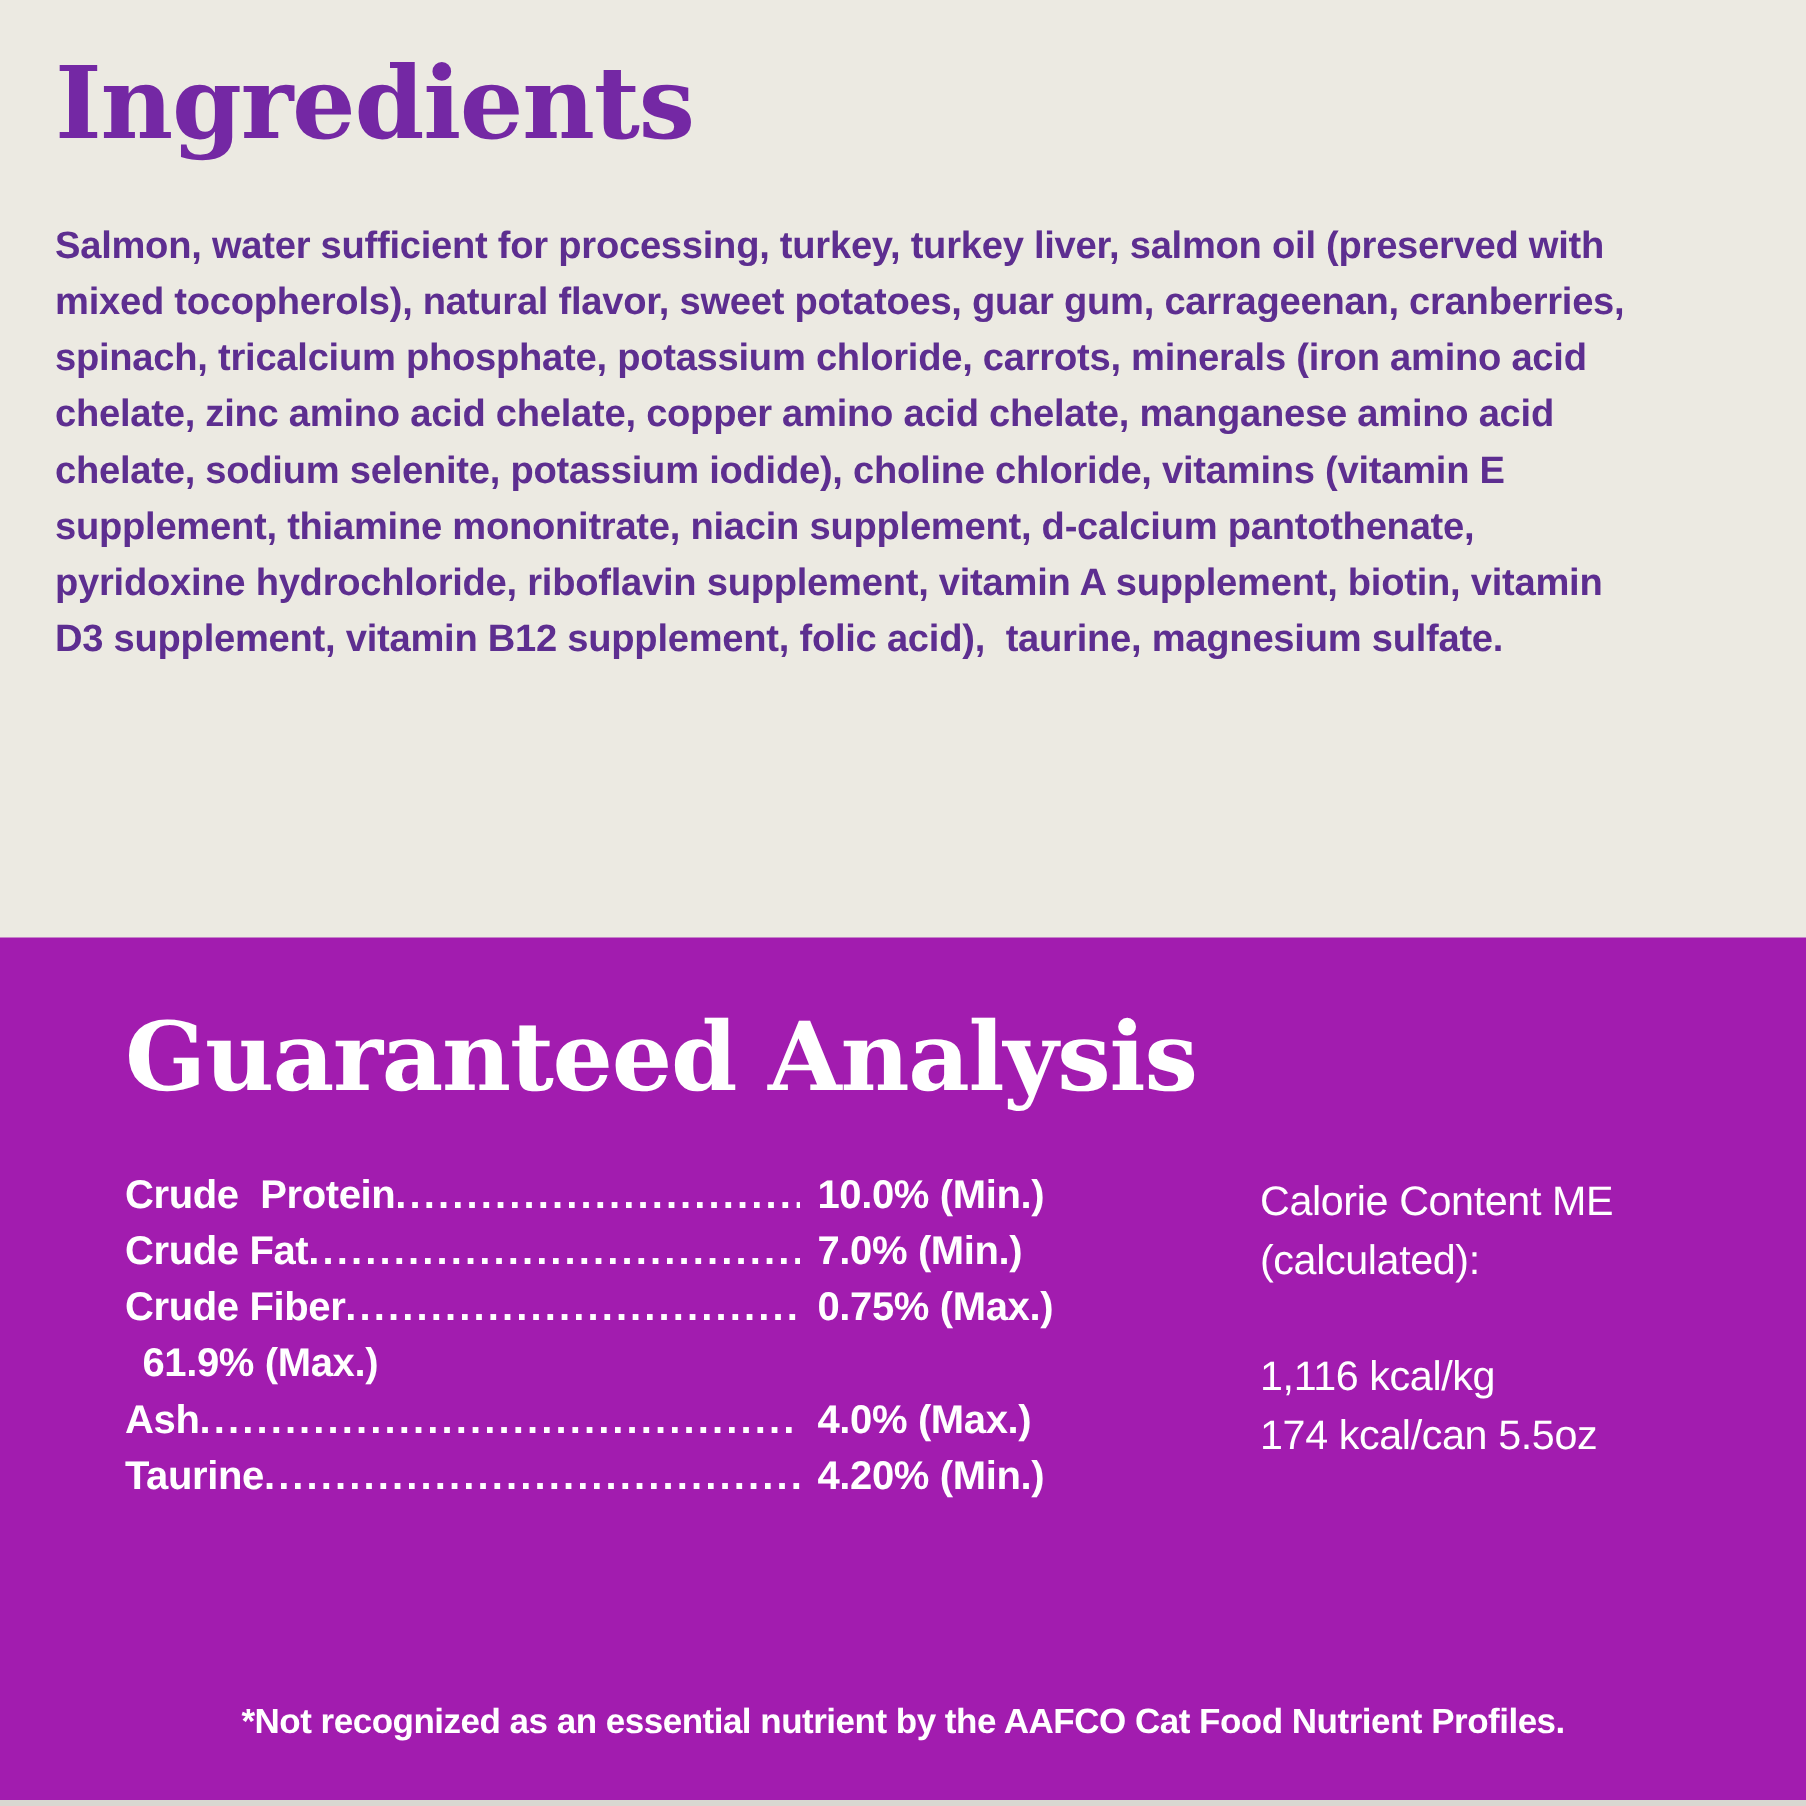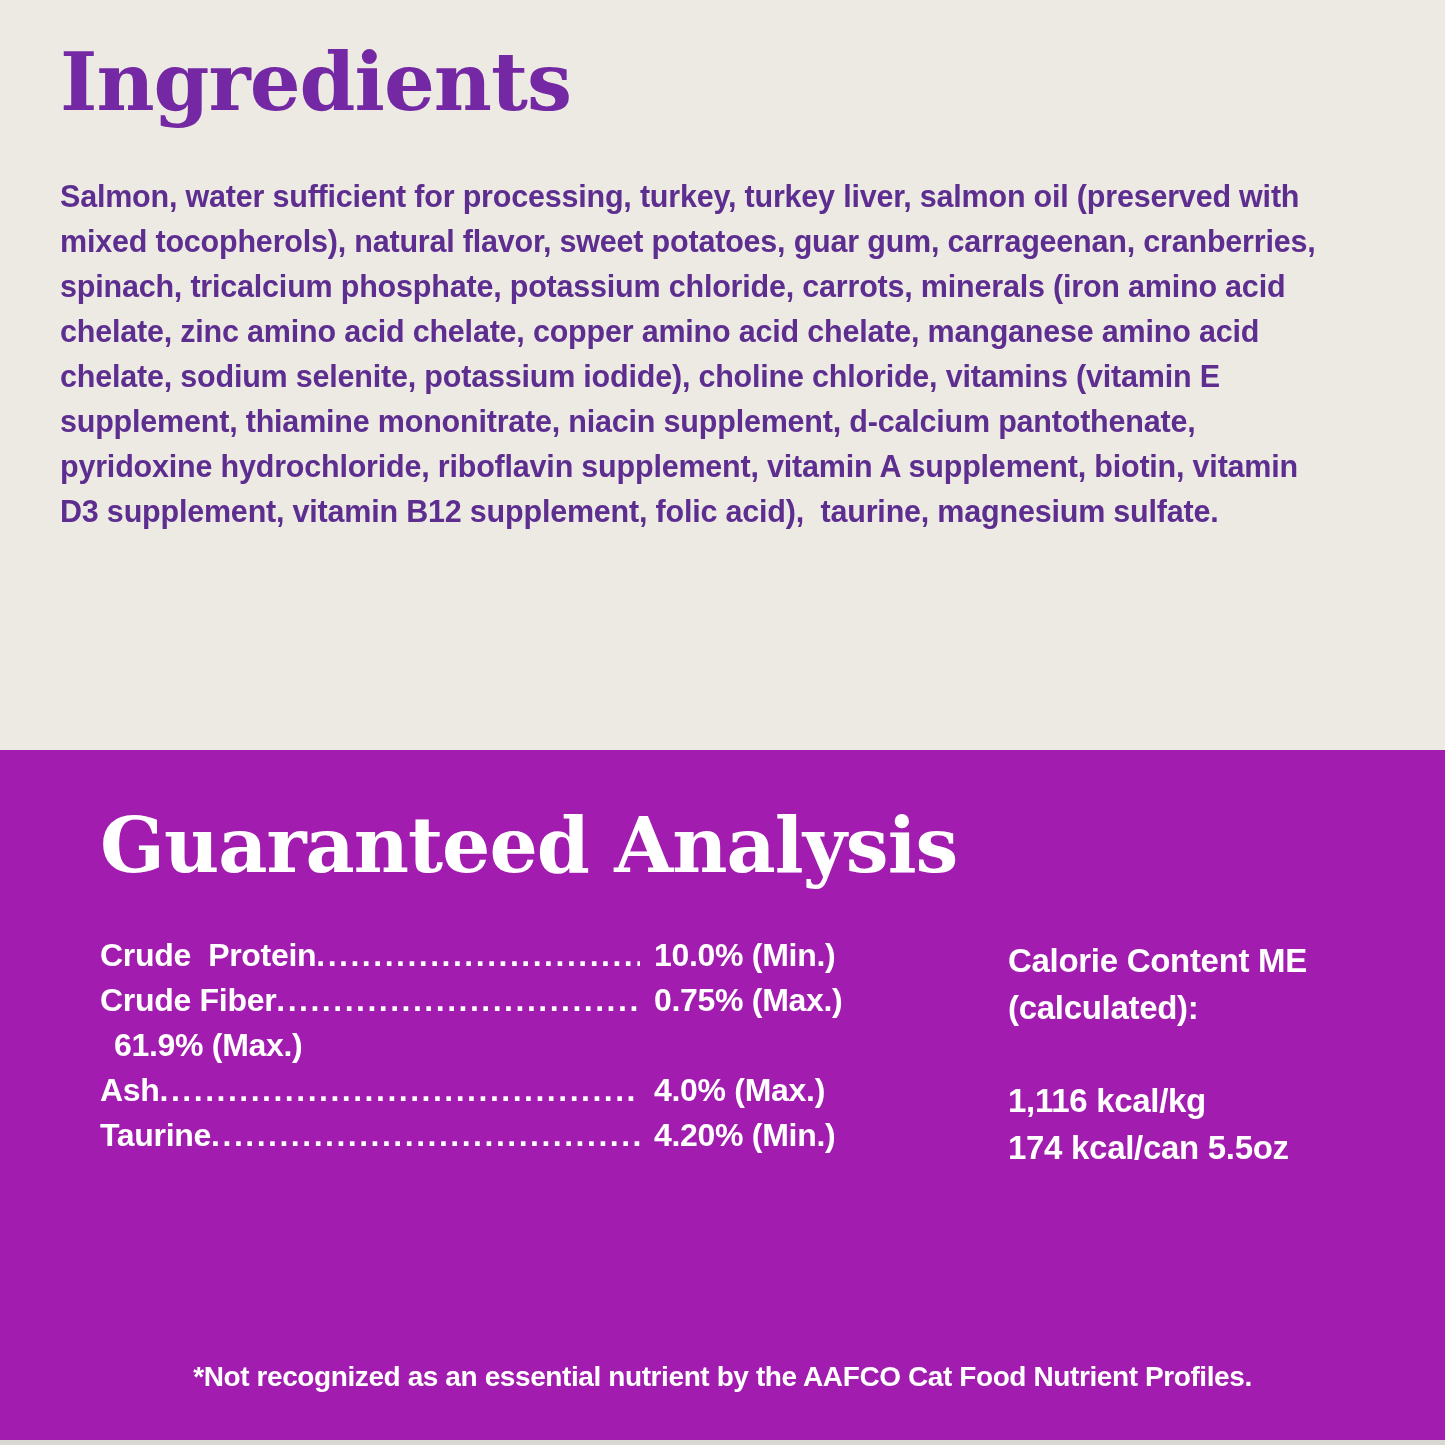--- a/index.html
+++ b/index.html
@@ -14,21 +14,21 @@
     overflow:hidden;
     background:#ECEAE2;
   }
 
   
   .ingredients-section{
     position:absolute;top:0;left:0;
     width:1445px;height:878px;
     background:#ECEAE2;
     box-sizing:border-box;
-    padding:36px 95px 0 60px;
+    padding:36px 95px 0 44px;
   }
   .ingredients-title{
     margin:0;
     font-family:"DejaVu Serif","Liberation Serif",serif;
     font-weight:700;
     font-size:80px;
     line-height:1.15;
     letter-spacing:-1px;
     color:#7428A4;
   }
@@ -96,21 +96,21 @@
     letter-spacing:2.5px;
   }
   .row-value{
     margin-left:14px;
     white-space:nowrap;
   }
 
   .calorie-content{
     margin-left:118px;
     font-size:33px;
-    font-weight:700;
+    font-weight:400;
     line-height:47px;
     letter-spacing:-0.3px;
   }
   .calorie-values{
     margin-top:46px;
   }
 
   .footnote{
     position:absolute;
     left:0;right:0;
@@ -144,20 +144,27 @@
     <h1 class="analysis-title">Guaranteed Analysis</h1>
 
     <div class="analysis-columns">
       <div class="analysis-table" id="analysis-rows">
           <div class="analysis-row">
             <span class="row-lead">
               <span class="row-label">Crude  Protein</span>
               <span class="row-dots"></span>
             </span>
             <span class="row-value">10.0% (Min.)</span>
+          </div>
+          <div class="analysis-row">
+            <span class="row-lead">
+              <span class="row-label">Crude Fat</span>
+              <span class="row-dots"></span>
+            </span>
+            <span class="row-value">7.0% (Min.)</span>
           </div>
           <div class="analysis-row">
             <span class="row-lead">
               <span class="row-label">Crude Fiber</span>
               <span class="row-dots"></span>
             </span>
             <span class="row-value">0.75% (Max.)</span>
           </div>
           <div class="analysis-row">
             <span class="row-value">61.9% (Max.)</span>

